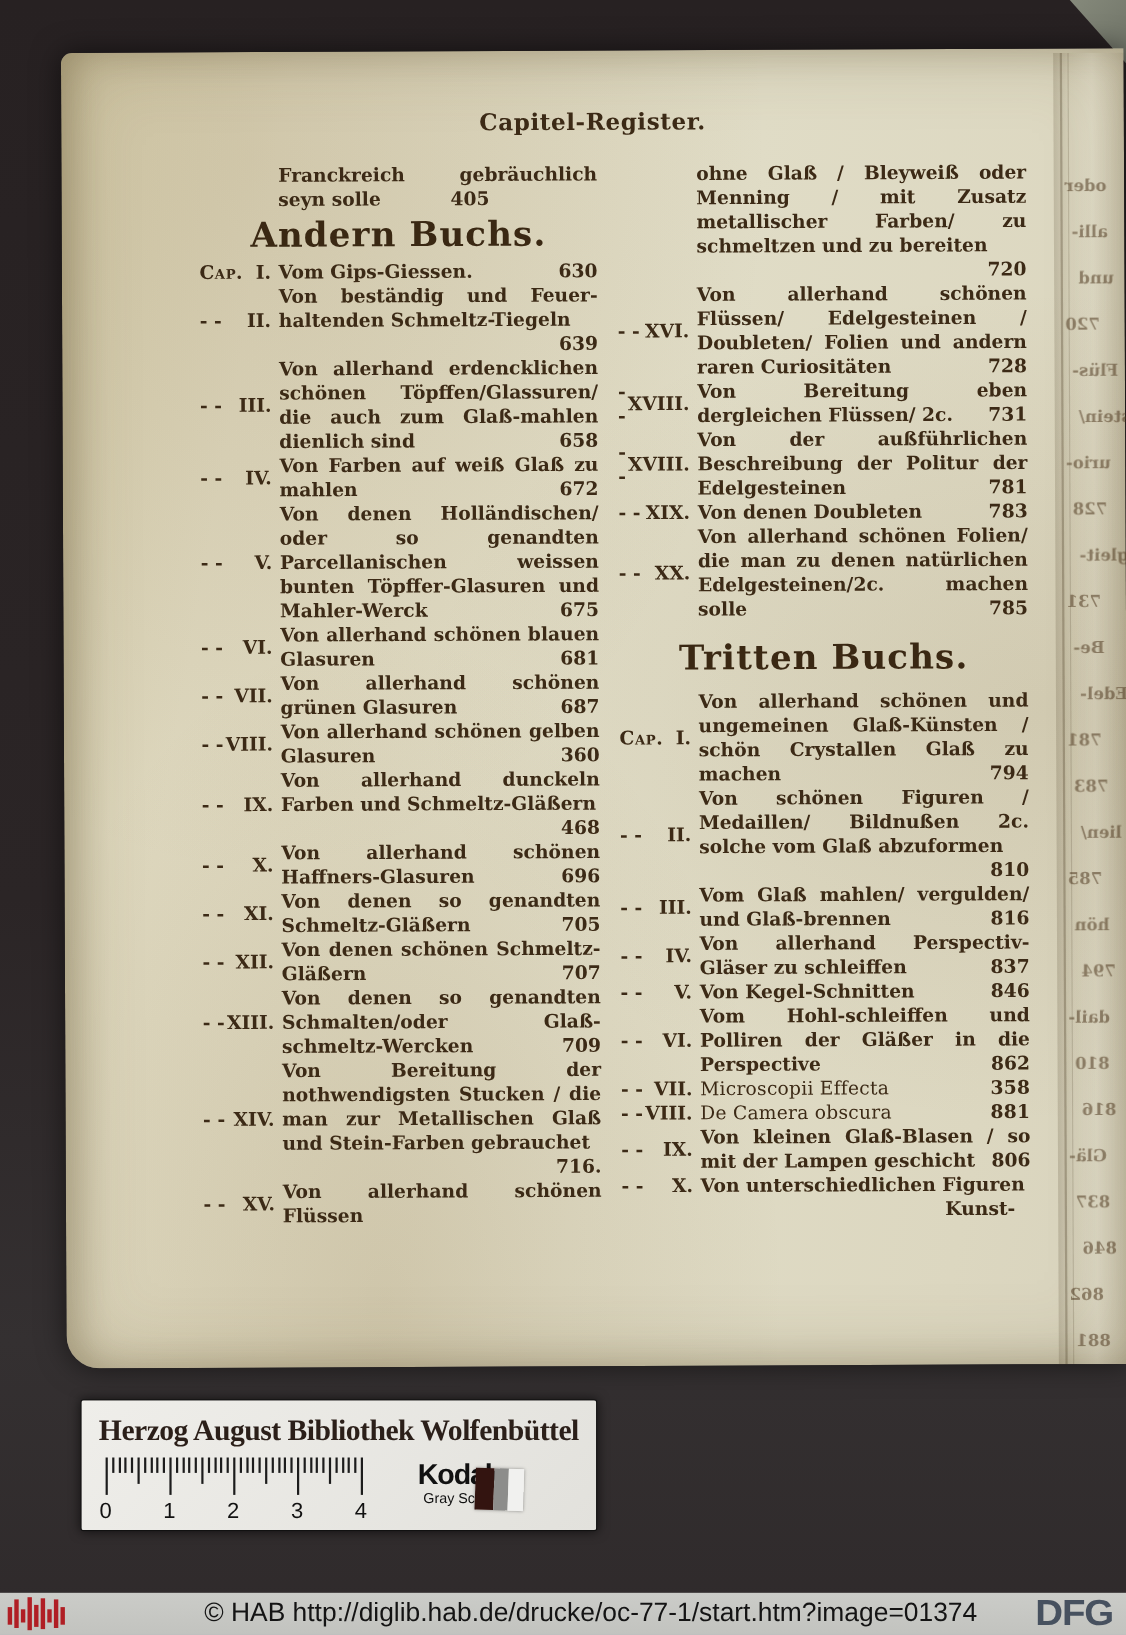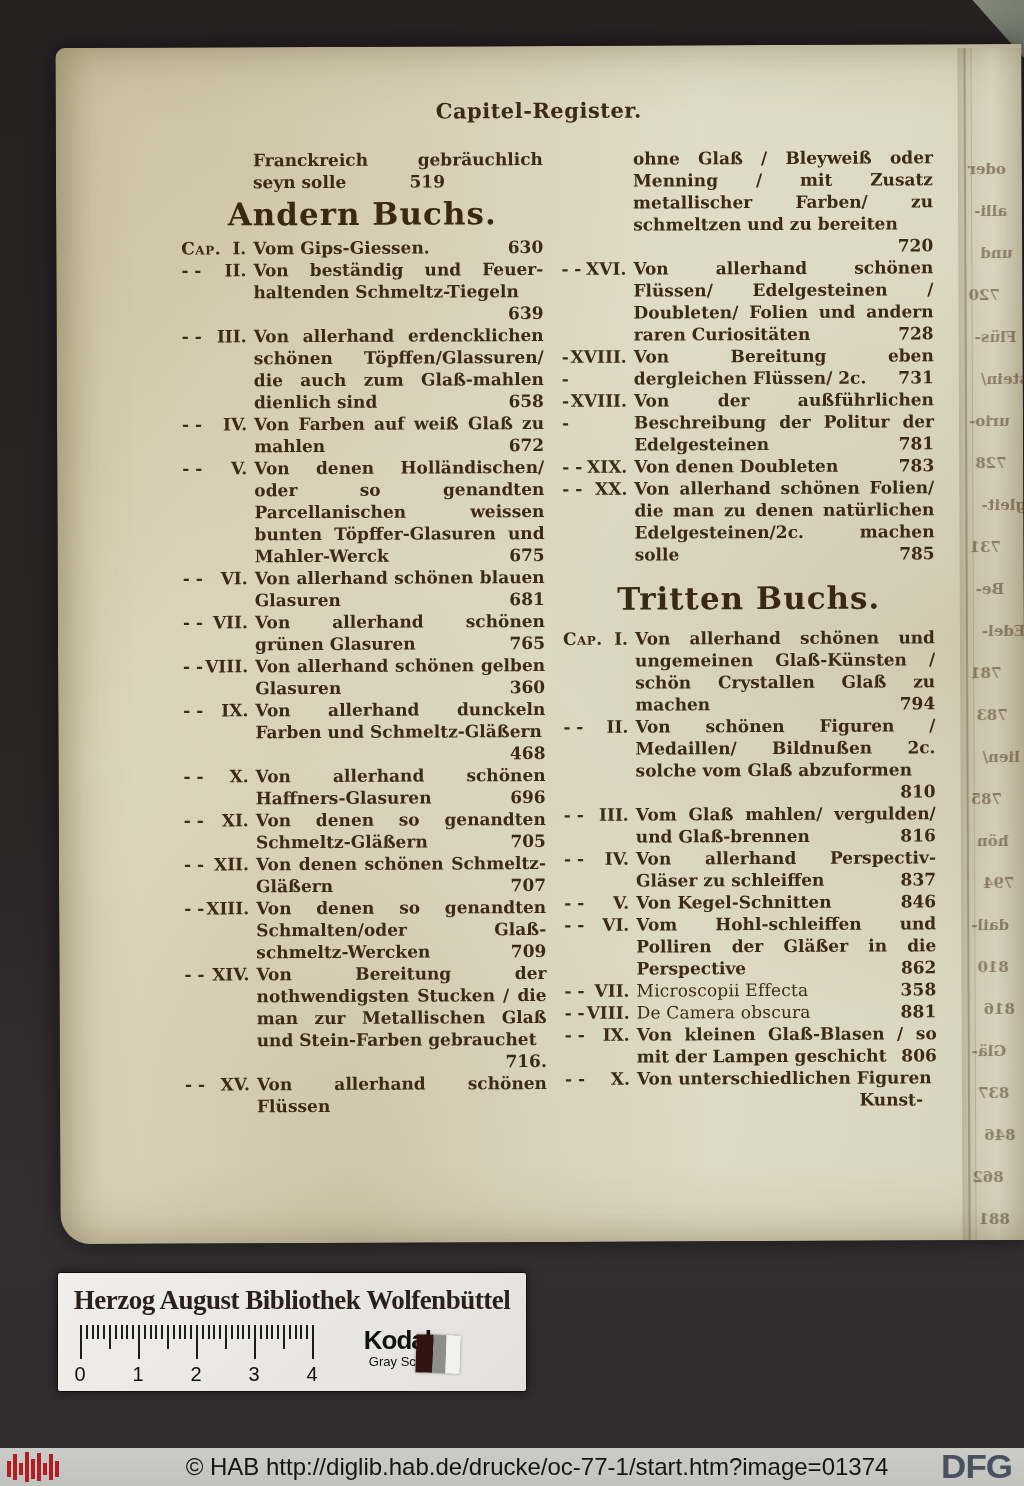--- a/index.html
+++ b/index.html
@@ -27,34 +27,34 @@
   .gutter::after{content:"";position:absolute;left:13px;top:0;bottom:0;width:1px;background:rgba(60,45,20,.18);}
   .frag{position:absolute;left:16px;transform:scaleX(-1);color:rgba(72,50,24,.52);font-weight:700;font-size:15px;filter:blur(.6px);white-space:nowrap;}
 
   .running-title{margin:52px auto 0;width:760px;text-align:center;font-size:21px;font-weight:700;color:#3c2a16;letter-spacing:.5px;}
 
   .cols{position:absolute;left:125px;top:102px;width:762px;display:flex;gap:18px;color:#3c2a16;}
   .col{width:372px;font-size:17px;line-height:22px;font-weight:700;}
   .col-left{width:362px;}
 
   .entry{display:flex;}
-  .lab{flex:0 0 72px;display:flex;justify-content:space-between;padding-right:7px;box-sizing:border-box;}
+  .lab{flex:0 0 72px;display:flex;justify-content:space-between;padding-right:7px;box-sizing:border-box;align-items:center;}
   .lab .cap{font-variant:small-caps;letter-spacing:.5px;}
   .lab .num{margin-left:auto;}
   .txt{flex:1;text-align:justify;}
   .txt.latin{font-weight:500;letter-spacing:.2px;}
   .pg{float:right;font-weight:700;padding-left:8px;}
   .pg-inset{margin-right:98px;}
 
   .section-heading{text-align:center;font-size:31px;font-weight:700;letter-spacing:1px;margin:10px 0 12px;color:#3a2813;}
   .col-right .section-heading{margin:22px 0 18px;}
   .catchword{text-align:right;padding-right:14px;font-weight:700;}
 
   
-  .card{position:absolute;left:57px;top:1272px;width:468px;height:118px;background:linear-gradient(135deg,#efeeea,#e2e1dc);border:1px solid #111;border-radius:3px;box-shadow:0 0 10px rgba(0,0,0,.6);}
+  .card{position:absolute;left:73px;top:1272px;width:468px;height:118px;background:linear-gradient(135deg,#efeeea,#e2e1dc);border:1px solid #111;border-radius:3px;box-shadow:0 0 10px rgba(0,0,0,.6);}
   .card-title{margin-top:12px;text-align:center;font-family:"Liberation Serif",serif;font-weight:700;font-size:27px;color:#2b1f19;letter-spacing:-0.5px;}
   .ruler{position:absolute;left:22px;top:52px;width:232px;height:38px;}
   .tick{position:absolute;top:0;width:2px;background:#1c1c1c;}
   .ruler-num{position:absolute;top:38px;width:20px;margin-left:-10px;text-align:center;font-family:"Liberation Sans",sans-serif;font-size:20px;color:#111;}
   .kodak-block{position:absolute;left:278px;top:52px;width:130px;text-align:center;font-family:"Liberation Sans",sans-serif;color:#111;}
   .kodak{font-weight:700;font-size:26px;letter-spacing:-1px;}
   .grayscale-label{font-size:13px;margin-top:-2px;}
   .gray-patch{position:absolute;left:358px;top:62px;width:44px;height:38px;display:flex;transform:rotate(2deg);box-shadow:0 0 3px rgba(0,0,0,.4);}
   .gp1{flex:0 0 38%;background:#331410;}
   .gp2{flex:0 0 31%;background:#8d8d8b;}
@@ -105,21 +105,21 @@
           <div class="frag" style="top: 1162px; left: 16px;">881</div>
         </div>
     </div>
 
     <div class="running-title">Capitel-Register.</div>
 
     <div class="cols">
       <div class="col col-left" id="col-left">
           <div class="entry">
             <div class="lab"></div>
-            <div class="txt">Franckreich gebräuchlich seyn solle<span class="pg pg-inset">519</span></div>
+            <div class="txt">Franckreich gebräuchlich seyn solle<span class="pg pg-inset">405</span></div>
           </div>
           <div class="section-heading">Andern Buchs.</div>
           <div class="entry">
             <div class="lab">
               <span class="cap">Cap.</span>
               <span class="num">I.</span>
             </div>
             <div class="txt">Vom Gips-Giessen.<span class="pg">630</span></div>
           </div>
           <div class="entry">
@@ -155,21 +155,21 @@
               <span class="mk">- -</span>
               <span class="num">VI.</span>
             </div>
             <div class="txt">Von allerhand schönen blauen Glasuren<span class="pg">681</span></div>
           </div>
           <div class="entry">
             <div class="lab">
               <span class="mk">- -</span>
               <span class="num">VII.</span>
             </div>
-            <div class="txt">Von allerhand schönen grünen Glasuren<span class="pg">765</span></div>
+            <div class="txt">Von allerhand schönen grünen Glasuren<span class="pg">687</span></div>
           </div>
           <div class="entry">
             <div class="lab">
               <span class="mk">- -</span>
               <span class="num">VIII.</span>
             </div>
             <div class="txt">Von allerhand schönen gelben Glasuren<span class="pg">360</span></div>
           </div>
           <div class="entry">
             <div class="lab">

